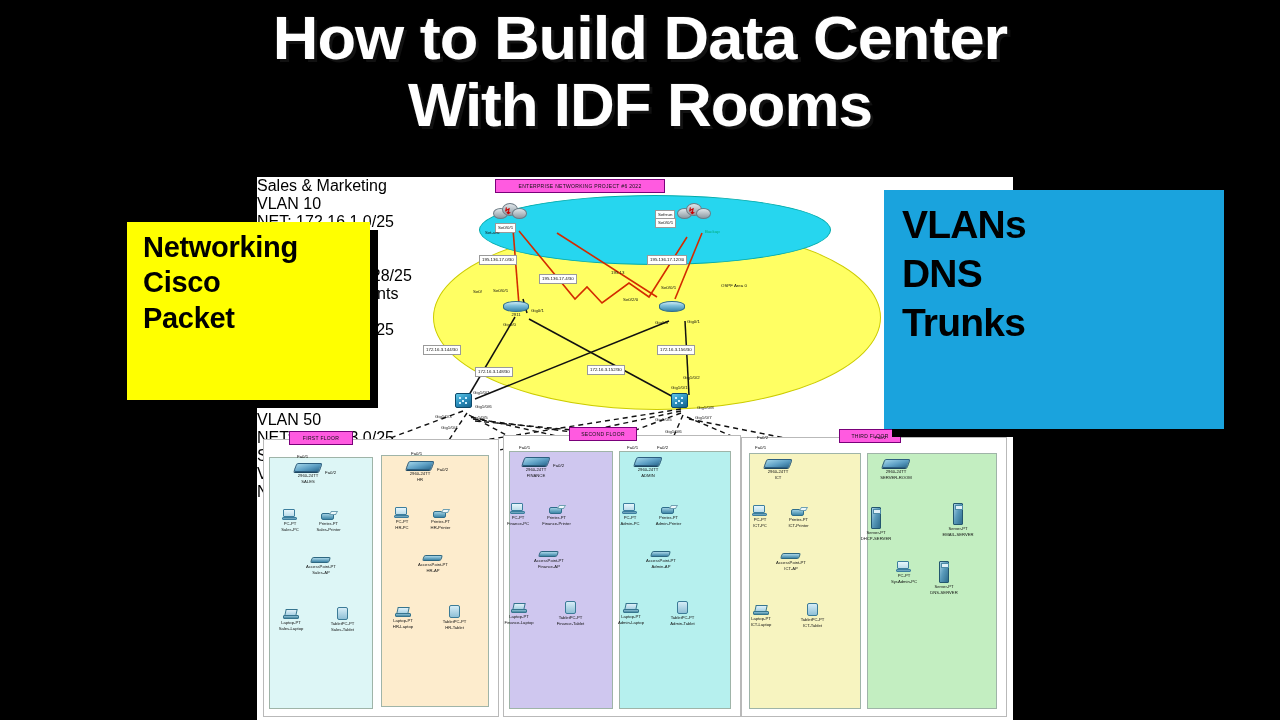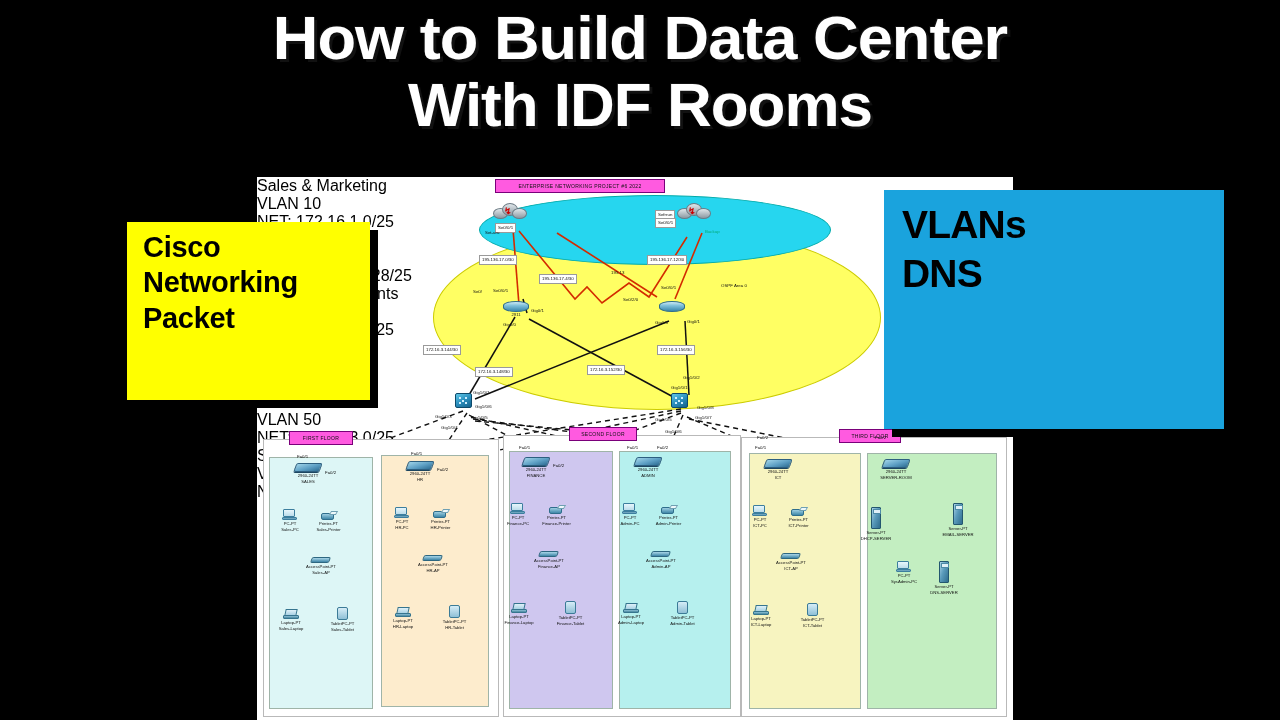--- a/index.html
+++ b/index.html
@@ -648,23 +648,24 @@
       <div class="dev" style="left:682px; top:384px;">
         <div class="sv-body"></div>
         <div class="cap" style="top:23px;">Server-PT</div>
         <div class="cap" style="top:29px;">DNS-SERVER</div>
       </div>
 
     </div>
   </div>
 
   <div id="cisco-box">
+    <div>Networking</div>
     <div>Cisco</div>
-    <div>Networking</div>
     <div>Packet</div>
   </div>
 
   <div id="vlans-box">
     <div>VLANs</div>
     <div>DNS</div>
+    <div>Trunks</div>
   </div>
 
 </div>
 
 </body></html>

